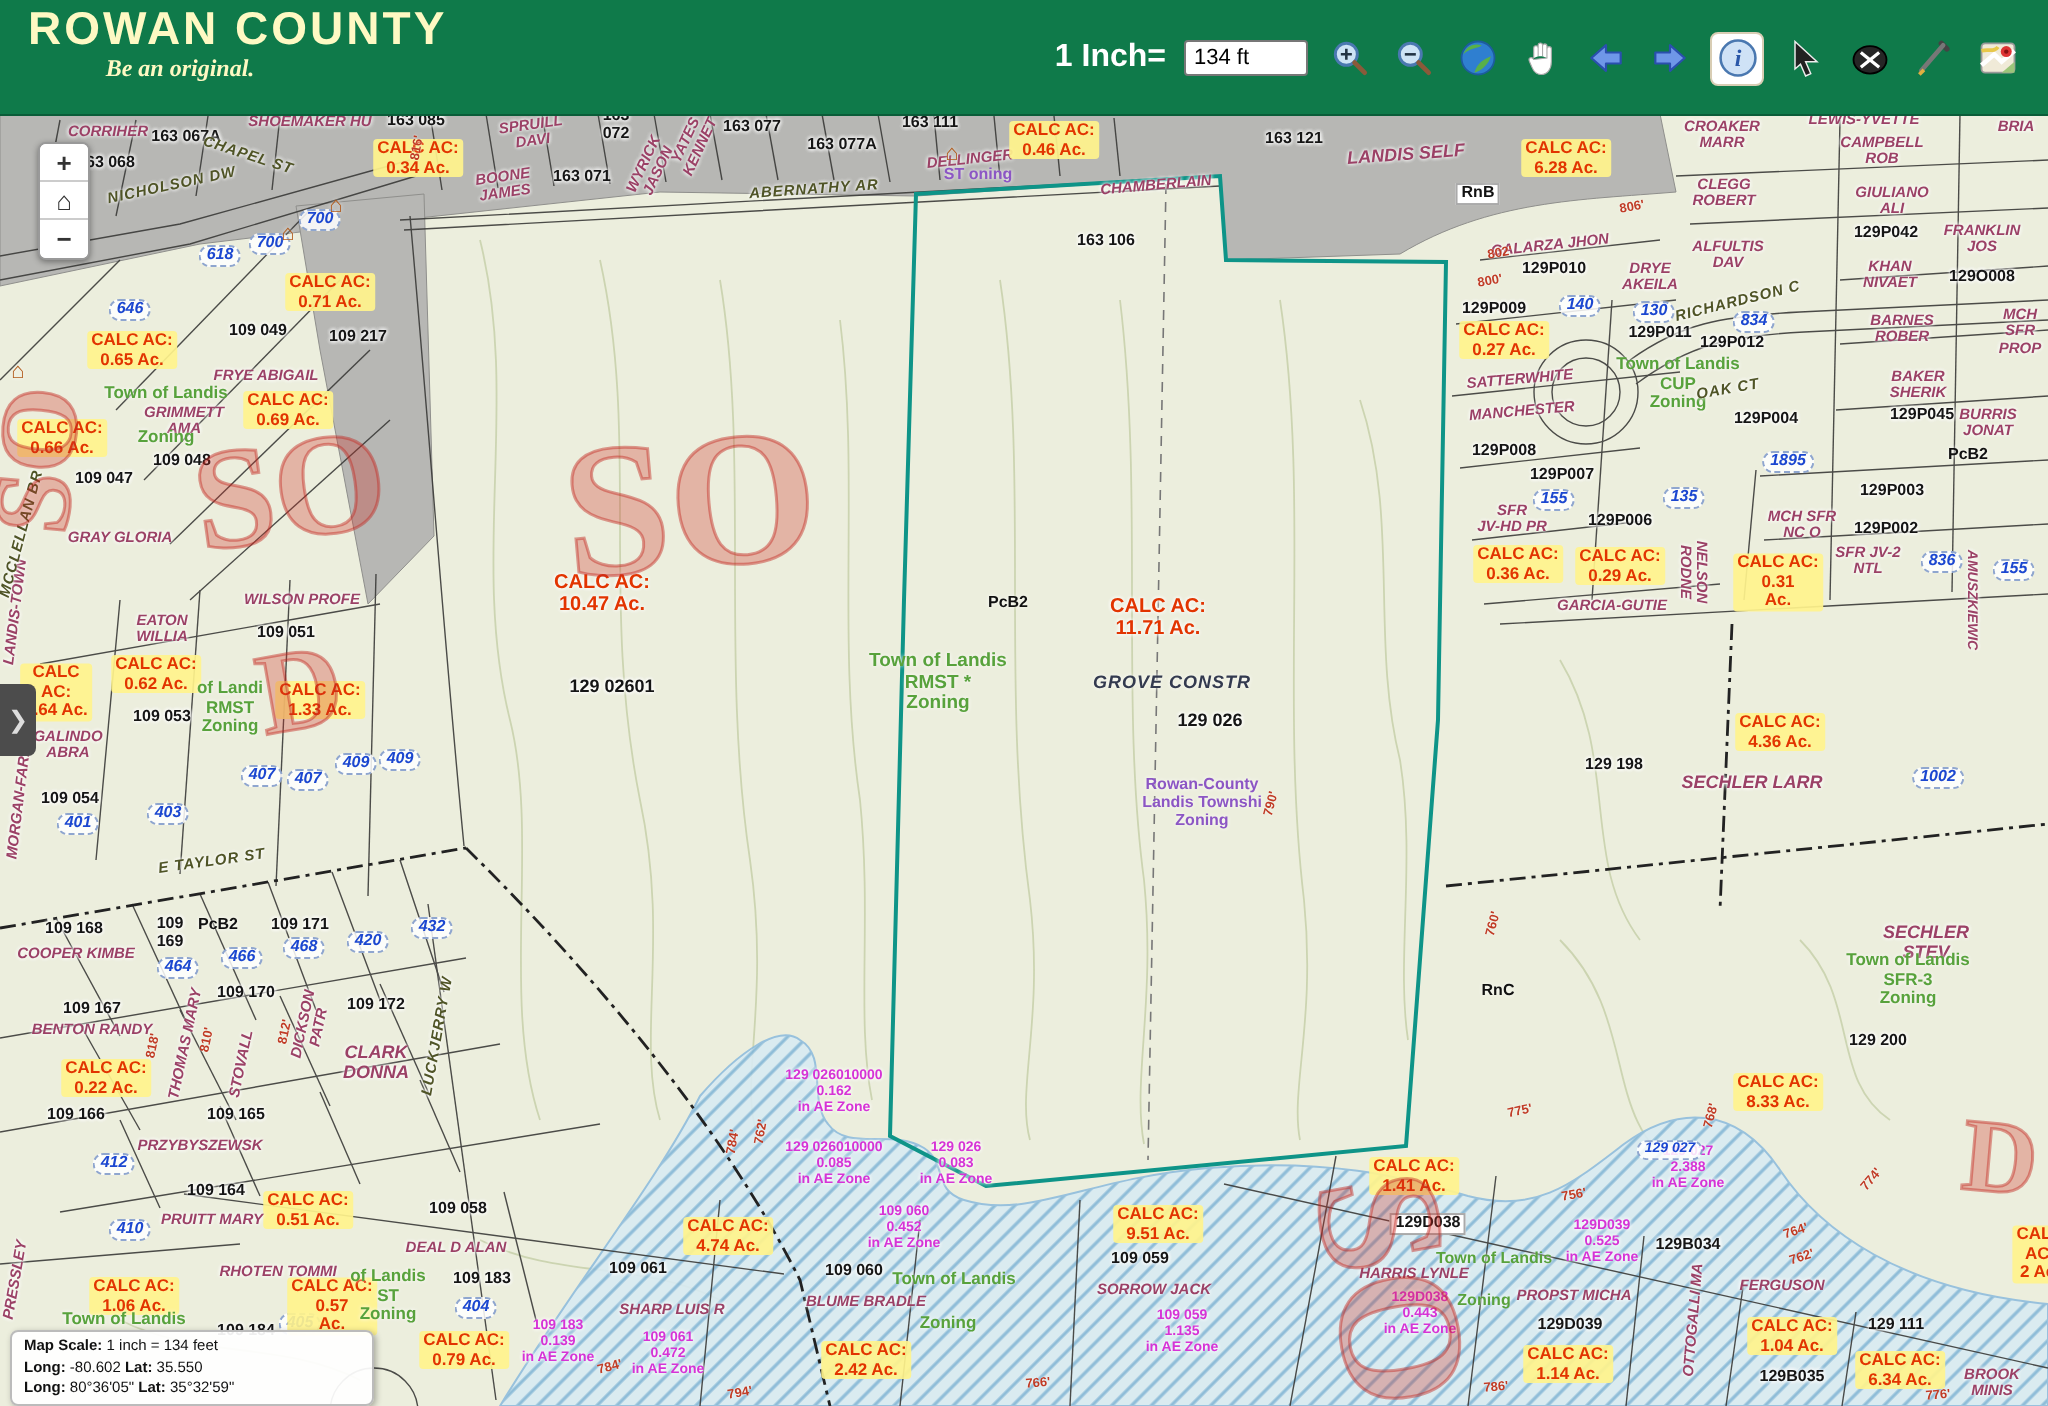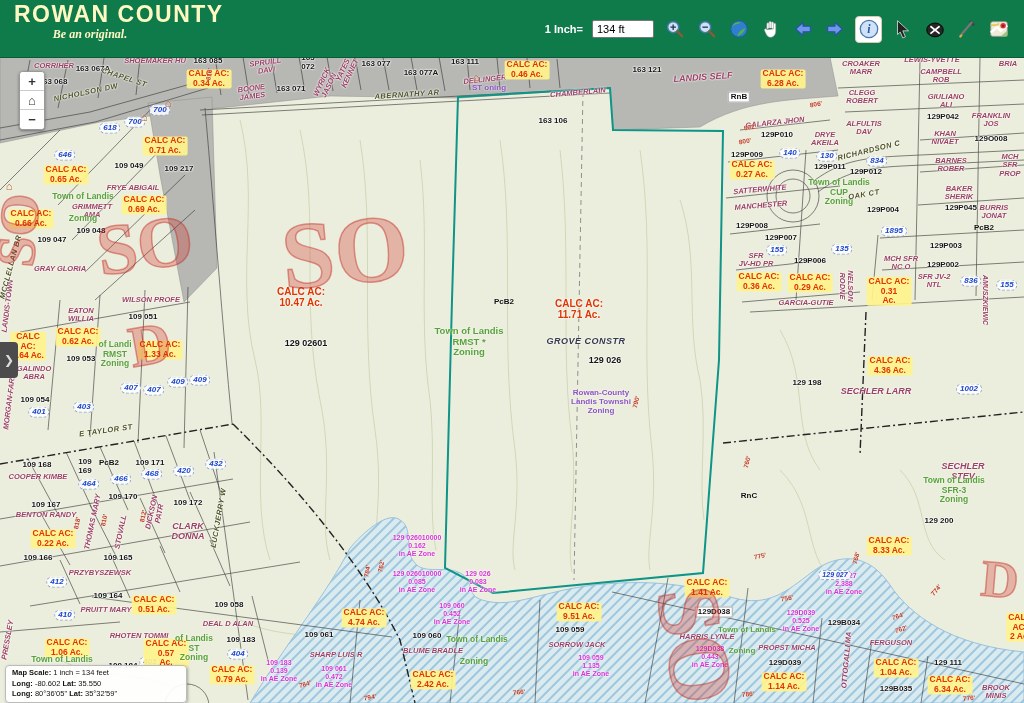--- a/index.html
+++ b/index.html
@@ -8,21 +8,21 @@
   
   .header{position:absolute;top:0;left:0;width:1024px;height:57px;background:#0f7a4a;
           border-bottom:1px solid #0a5c38;z-index:40;display:flex;justify-content:space-between;}
   .logo{padding:3px 0 0 14px;color:#fef9c3;}
   .logo-title{font-size:23px;font-weight:bold;letter-spacing:1.5px;line-height:1.0;}
   .logo-sub{font-family:"Liberation Serif",serif;font-style:italic;font-weight:bold;font-size:12px;
             border-bottom:2px solid #fff;padding-bottom:1px;width:152px;}
   .logo-tag{font-family:"Liberation Serif",serif;font-style:italic;font-weight:bold;font-size:12px;
             text-align:center;width:152px;margin-top:1px;}
   .toolbar{display:flex;align-items:center;margin:16px 14px 0 0;gap:9px;height:26px;}
-  .scale-label{color:#fff;font-weight:bold;font-size:11px;white-space:nowrap;}
+  .scale-label{color:#fff;font-weight:bold;font-size:16px;white-space:nowrap;}
   input.scale{width:52px;height:14px;font-size:11px;border:1px solid #777;border-radius:2px;
               padding:1px 4px;font-family:"Liberation Sans",sans-serif;}
   .tool{width:23px;height:23px;display:inline-flex;align-items:center;justify-content:center;cursor:pointer;}
   .tool svg{width:22px;height:22px;}
   .tool.active{background:#fff;border:1px solid #d8cdb4;border-radius:4px;width:25px;height:25px;}
   
   .map{position:absolute;inset:0;}
   svg.decor{position:absolute;left:0;top:0;}
   #labels{position:absolute;inset:0;overflow:hidden;}
   .lb{position:absolute;white-space:pre-line;text-align:center;line-height:1.12;font-weight:bold;}

